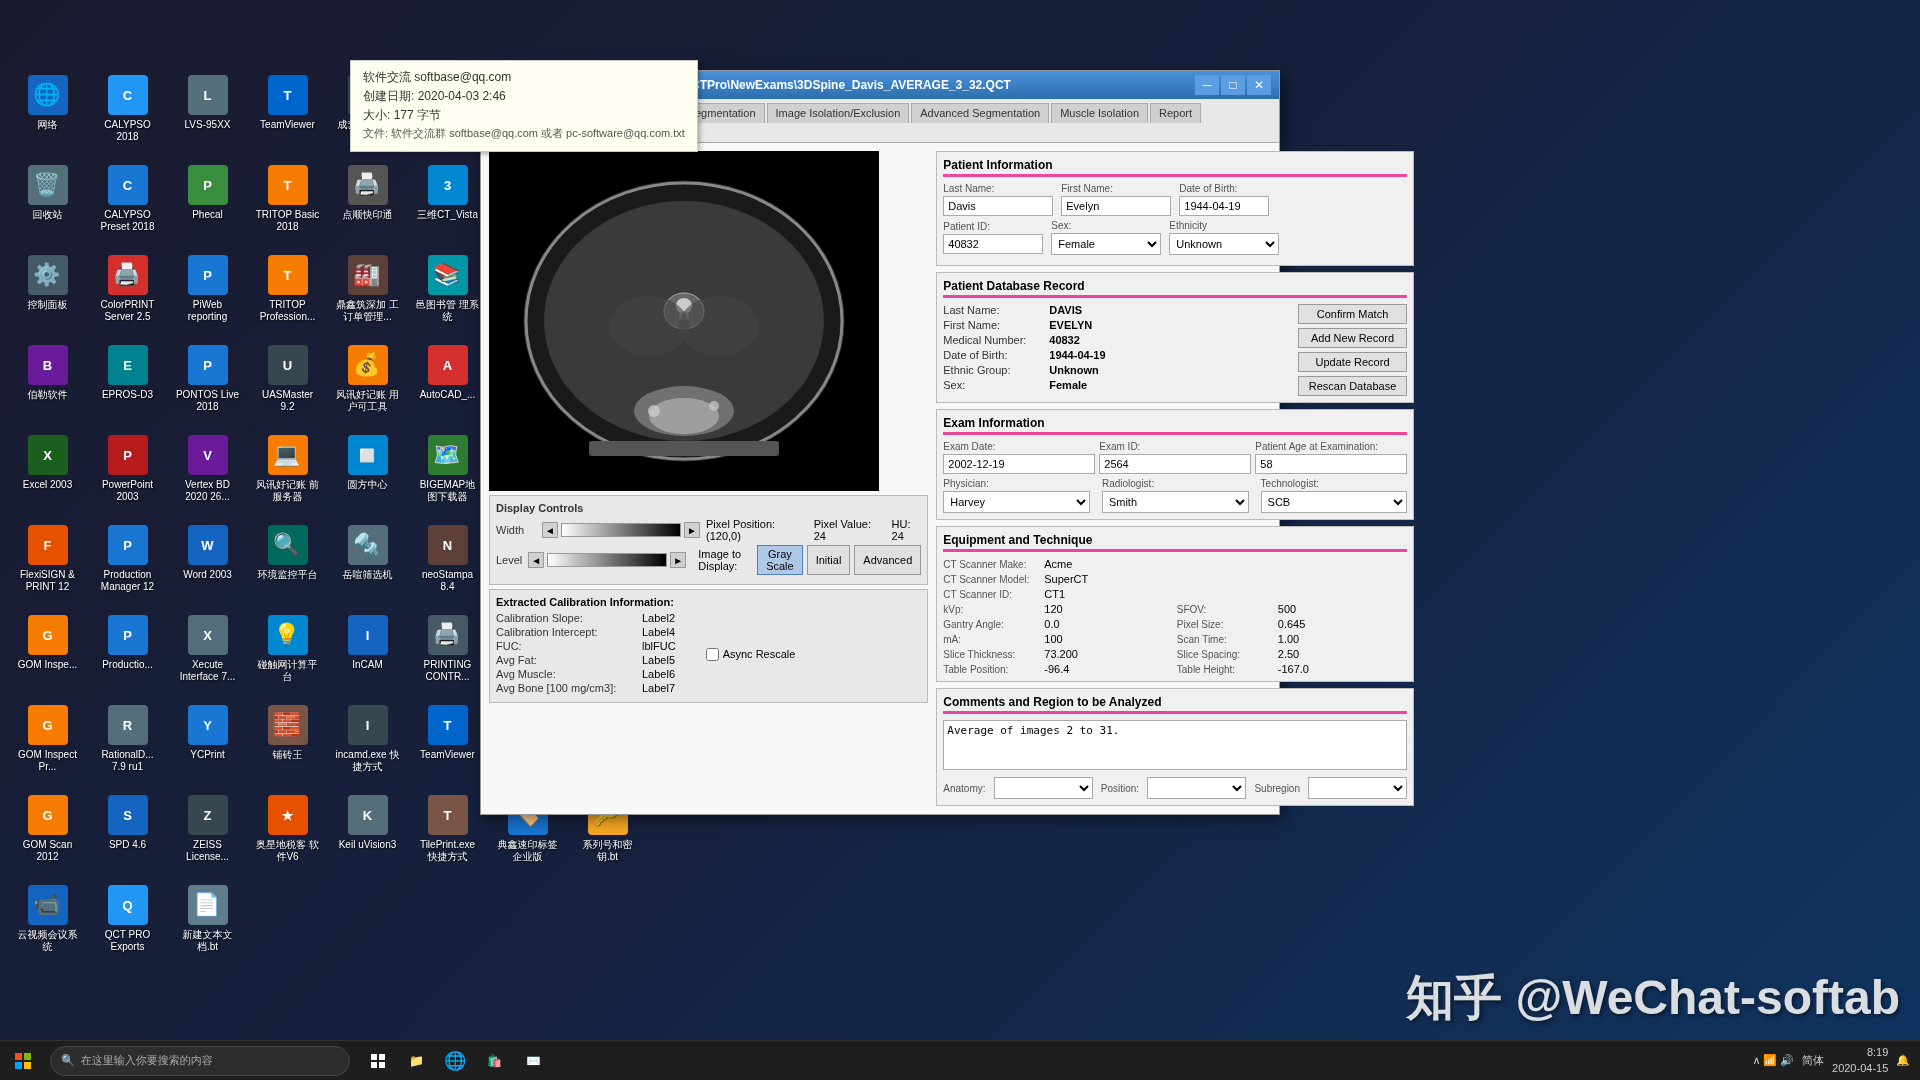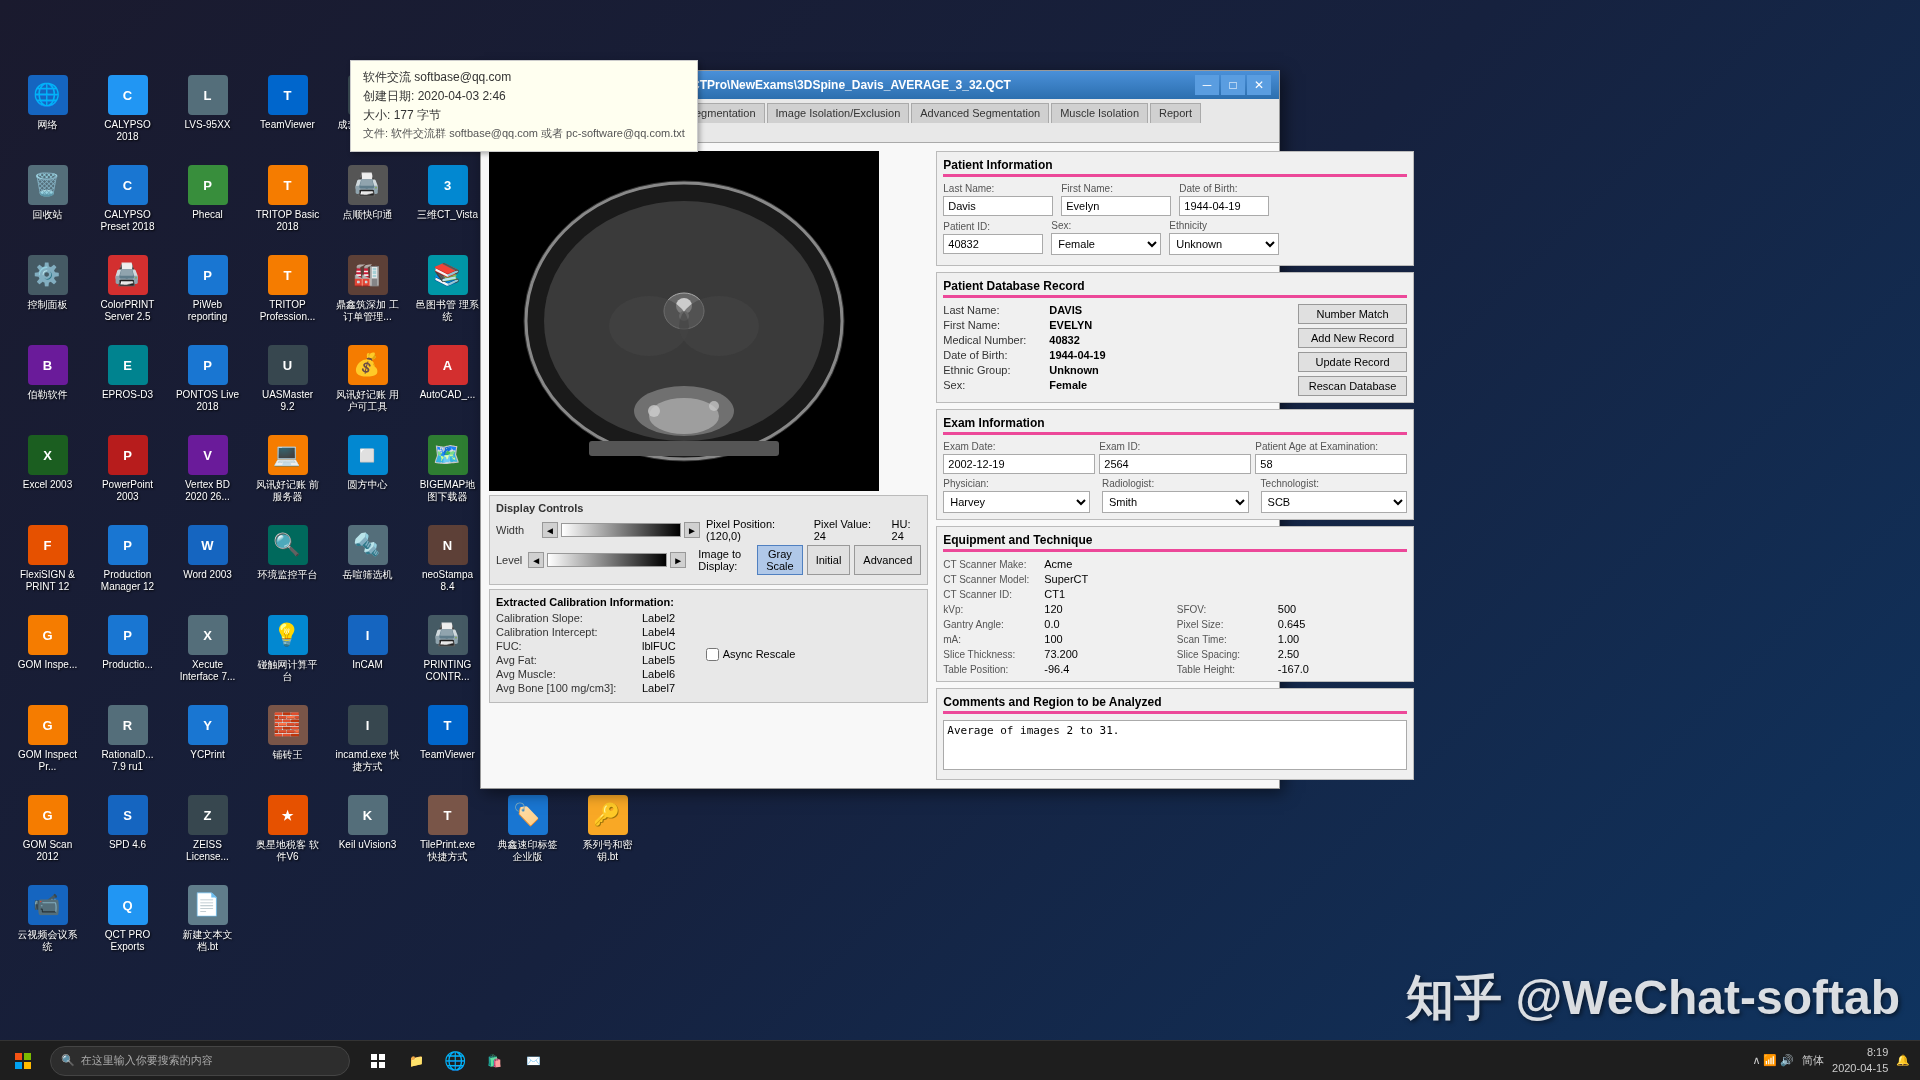--- a/index.html
+++ b/index.html
@@ -1165,21 +1165,21 @@
               <div class="db-row">
                 <span class="db-label">Ethnic Group:</span>
                 <span class="db-value">Unknown</span>
               </div>
               <div class="db-row">
                 <span class="db-label">Sex:</span>
                 <span class="db-value">Female</span>
               </div>
             </div>
             <div class="db-buttons">
-              <button class="db-btn">Number Match</button>
+              <button class="db-btn">Confirm Match</button>
               <button class="db-btn">Add New Record</button>
               <button class="db-btn">Update Record</button>
               <button class="db-btn">Rescan Database</button>
             </div>
           </div>
         </div>
 
         <div class="section-box">
           <div class="section-title">Exam Information</div>
           <div class="exam-info-grid">
@@ -1275,20 +1275,28 @@
             <div class="equip-row">
               <span class="equip-label">Table Height:</span>
               <span class="equip-value">-167.0</span>
             </div>
           </div>
         </div>
 
         <div class="section-box">
           <div class="section-title">Comments and Region to be Analyzed</div>
           <textarea class="comments-textarea" style="">Average of images 2 to 31.</textarea>
+          <div class="anatomy-row">
+            <span class="form-label">Anatomy:</span>
+            <select class="anatomy-select"><option></option></select>
+            <span class="form-label">Position:</span>
+            <select class="anatomy-select"><option></option></select>
+            <span class="form-label">Subregion</span>
+            <select class="anatomy-select"><option></option></select>
+          </div>
         </div>
 
       </div>
     </div>
   </div>
 
   <div class="watermark">知乎 @WeChat-softab</div>
 
   <div class="taskbar">
     <div class="taskbar-start">

